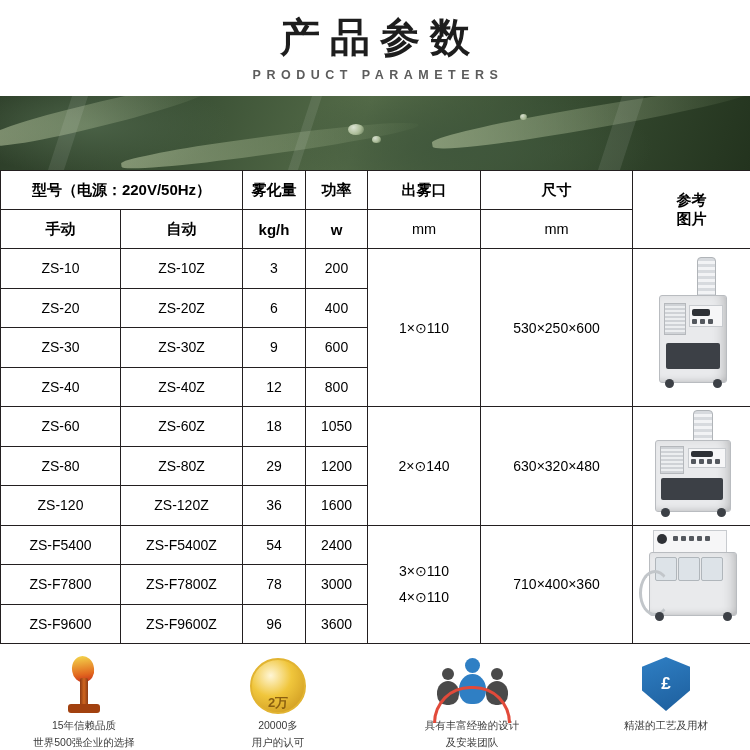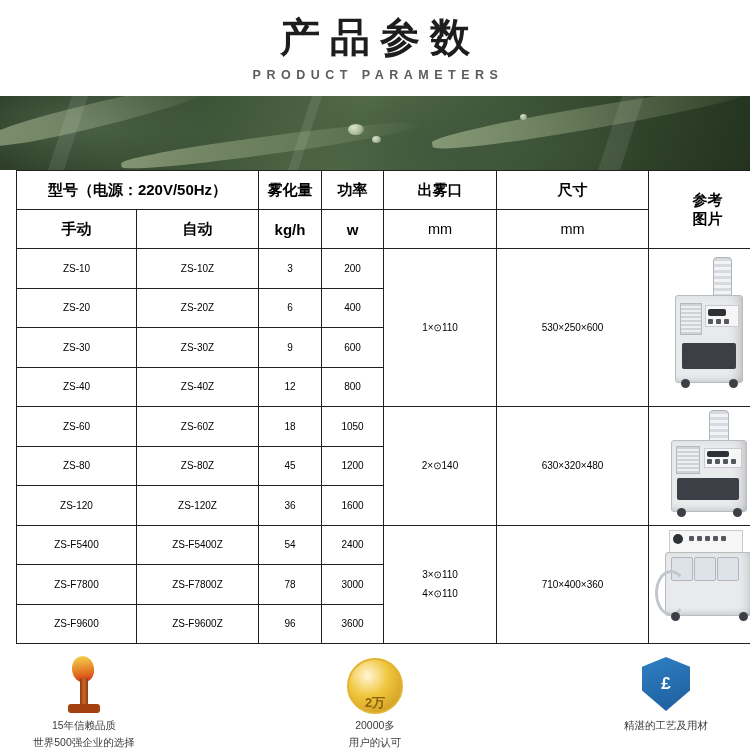--- a/index.html
+++ b/index.html
@@ -74,21 +74,21 @@
   }
   .banner .dewdrop {
     position: absolute;
     border-radius: 50%;
     background: radial-gradient(circle at 35% 30%, #f2f7ea 0%, #b9c9a4 55%, rgba(120,140,100,0.2) 100%);
     opacity: .85;
   }
 
   
   .table-wrap {
-    padding: 0 0 0 16px;
+    padding: 0 0 0 0;
   }
   table.spec {
     width: 750px;
     border-collapse: collapse;
     table-layout: fixed;
     background: #fff;
   }
   table.spec td, table.spec th {
     border: 1px solid #231f20;
     text-align: center;
@@ -107,21 +107,21 @@
     height: 38px;
     font-size: 16px;
     font-weight: bold;
   }
   .r-unit td.small {
     font-weight: normal;
     font-size: 14.5px;
   }
   tr.data td {
     height: 38.5px;
-    font-size: 10px;
+    font-size: 14px;
   }
   td.model { font-size: 16px; }
   .nozzle-cell {
     font-size: 16px;
   }
   .dim-cell {
     font-size: 16px;
   }
   .pic-cell {
     padding: 0;
@@ -410,21 +410,21 @@
                 </div>
             <div class="dark" style="left:28px; top:70px; width:62px; height:22px; background:#3c4046;"></div>
             <div class="wheel" style="left:28px; top:100px;"></div>
             <div class="wheel" style="left:84px; top:100px;"></div>
           </div>
         </td>
       </tr>
       <tr class="data">
         <td class="model">ZS-80</td>
         <td class="model">ZS-80Z</td>
-        <td>45</td>
+        <td>29</td>
         <td>1200</td>
       </tr>
       <tr class="data">
         <td class="model">ZS-120</td>
         <td class="model">ZS-120Z</td>
         <td>36</td>
         <td>1600</td>
       </tr>
 
       <tr class="data">
@@ -491,20 +491,35 @@
     <div class="badge">
       <div class="art">
         <div class="medal">
           <span>2万</span>
         </div>
       </div>
       <div class="cap">20000多</div>
       <div class="cap">用户的认可</div>
     </div>
 
+    <div class="badge">
+      <div class="art">
+        <div class="people">
+          <div class="p head" style="left:30px; top:0; width:15px; height:15px; background:#2f7fc4;"></div>
+          <div class="p" style="left:24px; top:16px; width:27px; height:30px; background:#2f7fc4;"></div>
+          <div class="p head" style="left:7px; top:10px; width:12px; height:12px; background:#4a4a4a;"></div>
+          <div class="p" style="left:2px; top:23px; width:22px; height:24px; background:#4a4a4a;"></div>
+          <div class="p head" style="left:56px; top:10px; width:12px; height:12px; background:#4a4a4a;"></div>
+          <div class="p" style="left:51px; top:23px; width:22px; height:24px; background:#4a4a4a;"></div>
+          <div class="arc"></div>
+        </div>
+      </div>
+      <div class="cap">具有丰富经验的设计</div>
+      <div class="cap">及安装团队</div>
+    </div>
 
     <div class="badge">
       <div class="art">
         <div class="shield">
           <span>£</span>
         </div>
       </div>
       <div class="cap">精湛的工艺及用材</div>
       <div class="cap"></div>
     </div>

